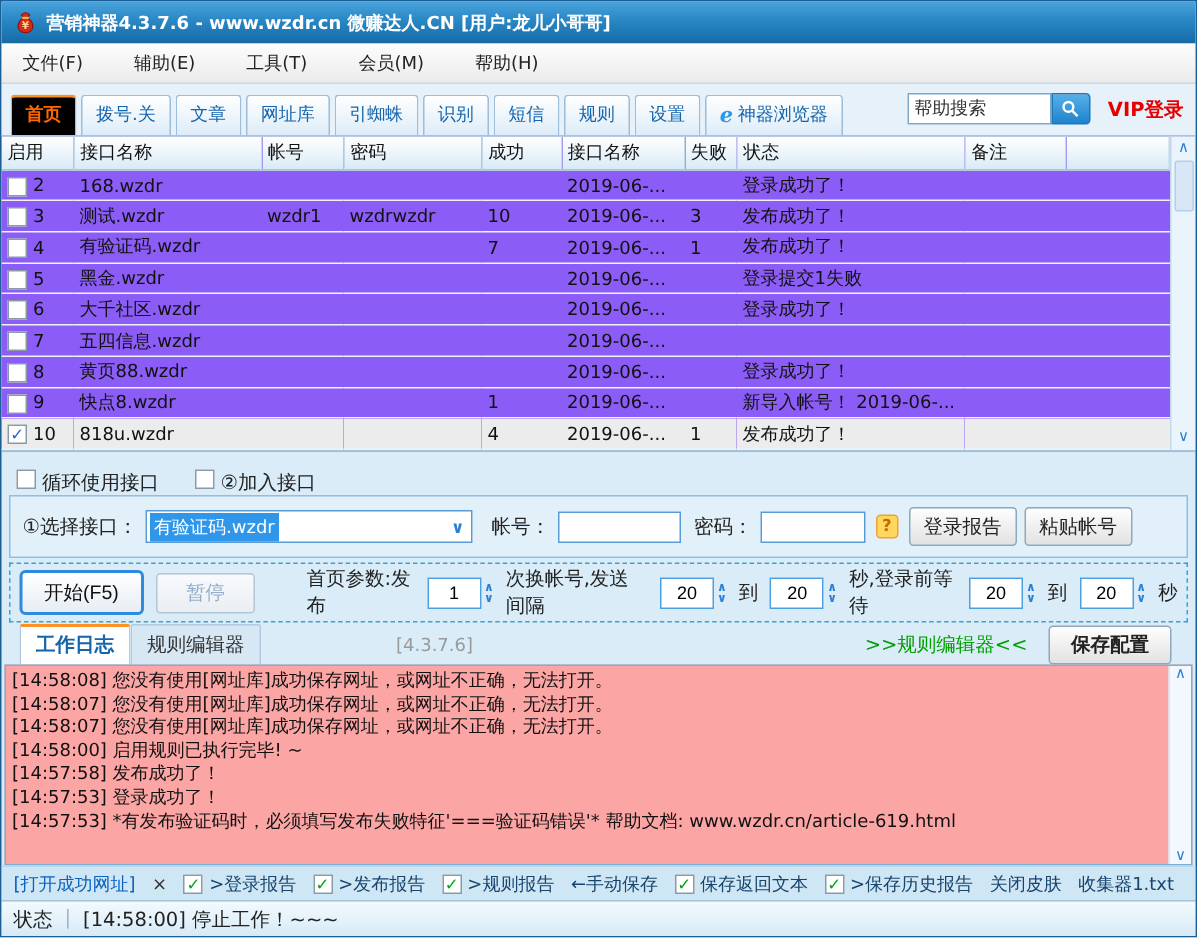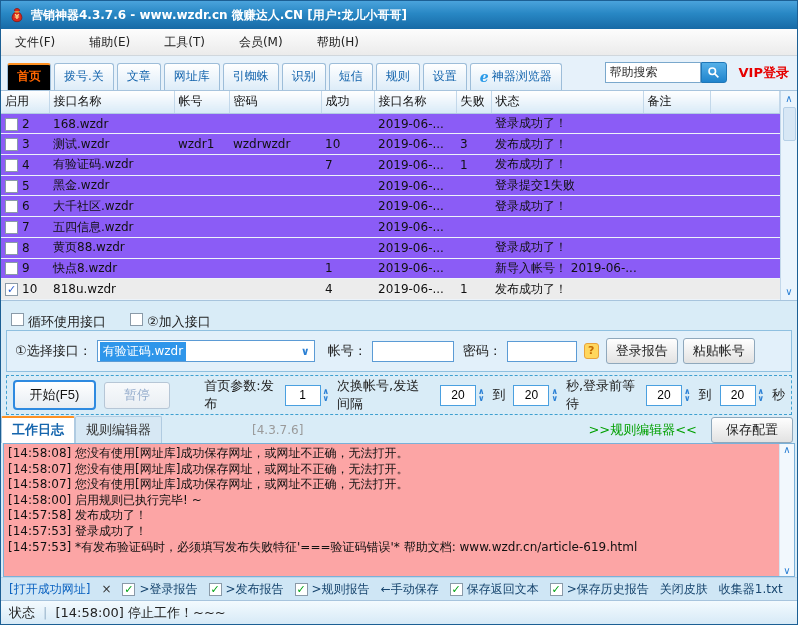--- a/index.html
+++ b/index.html
@@ -77,26 +77,26 @@
   .btn-start { width:92px; height:30px; border:2px solid #2e8ae0; border-radius:4px;
                background:linear-gradient(#ffffff,#e7edf3); font-size:13px; color:#111; }
   .btn-pause { width:74px; height:27px; border:1px solid #b6c6d6; border-radius:3px;
                background:linear-gradient(#f8fafc,#e9eef3); font-size:13px; color:#94accc; }
   .spinner { display:inline-flex; align-items:center; }
   .spin-input { width:36px; height:21px; border:1px solid #4aa0e0; text-align:center; font-size:12px; padding:0;}
   .spin-arrows { display:flex; flex-direction:column; color:#2a7fd4; font-size:8px; line-height:7px;
                  margin-left:2px; font-weight:bold;}
 
   
-  .logtabs { height:27px; flex:0 0 27px; display:flex; align-items:flex-end; padding:0 0; font-size:13px; }
+  .logtabs { height:27px; flex:0 0 27px; display:flex; align-items:flex-end; padding:0 12px; font-size:13px; }
   .logtab { padding:4px 10px; color:#333; background:#d7e8f4; border:1px solid #b0cbe1; border-bottom:none; border-radius:2px 2px 0 0;}
   .logtab.active { background:#fff; color:#1565ad; font-weight:bold; border-top:2px solid #ff9122; padding-top:3px;}
   .log-version { color:#9a9a9a; margin-left:90px; font-size:12px; align-self:center;}
   .rule-editor { margin-left:auto; color:#00a000; font-size:13px; align-self:center; margin-right:14px;}
-  .btn-saveconf { align-self:center; margin-right:4px; padding:3px 14px; }
+  .btn-saveconf { align-self:center; margin-right:4px; padding:3px 14px;font-weight:bold; }
 
   
   .log-area { flex:1; background:#fca5a5; border:1px solid #7ab0d8; margin:0 2px; display:flex; overflow:hidden;}
   .log-lines { flex:1; padding:2px 2px 0 4px; font-size:12px; line-height:15.6px; color:#111; overflow:hidden; white-space:nowrap;}
   .log-scroll { width:15px; background:#f2f8fd; border-left:1px solid #d5e5f2; display:flex; flex-direction:column;
                 align-items:center; font-size:10px; color:#2a7fd4;}
   .log-scroll .space { flex:1; }
 
   
   .bottombar { height:23px; flex:0 0 23px; background:#cfe6f5; display:flex; align-items:center; gap:11px;

